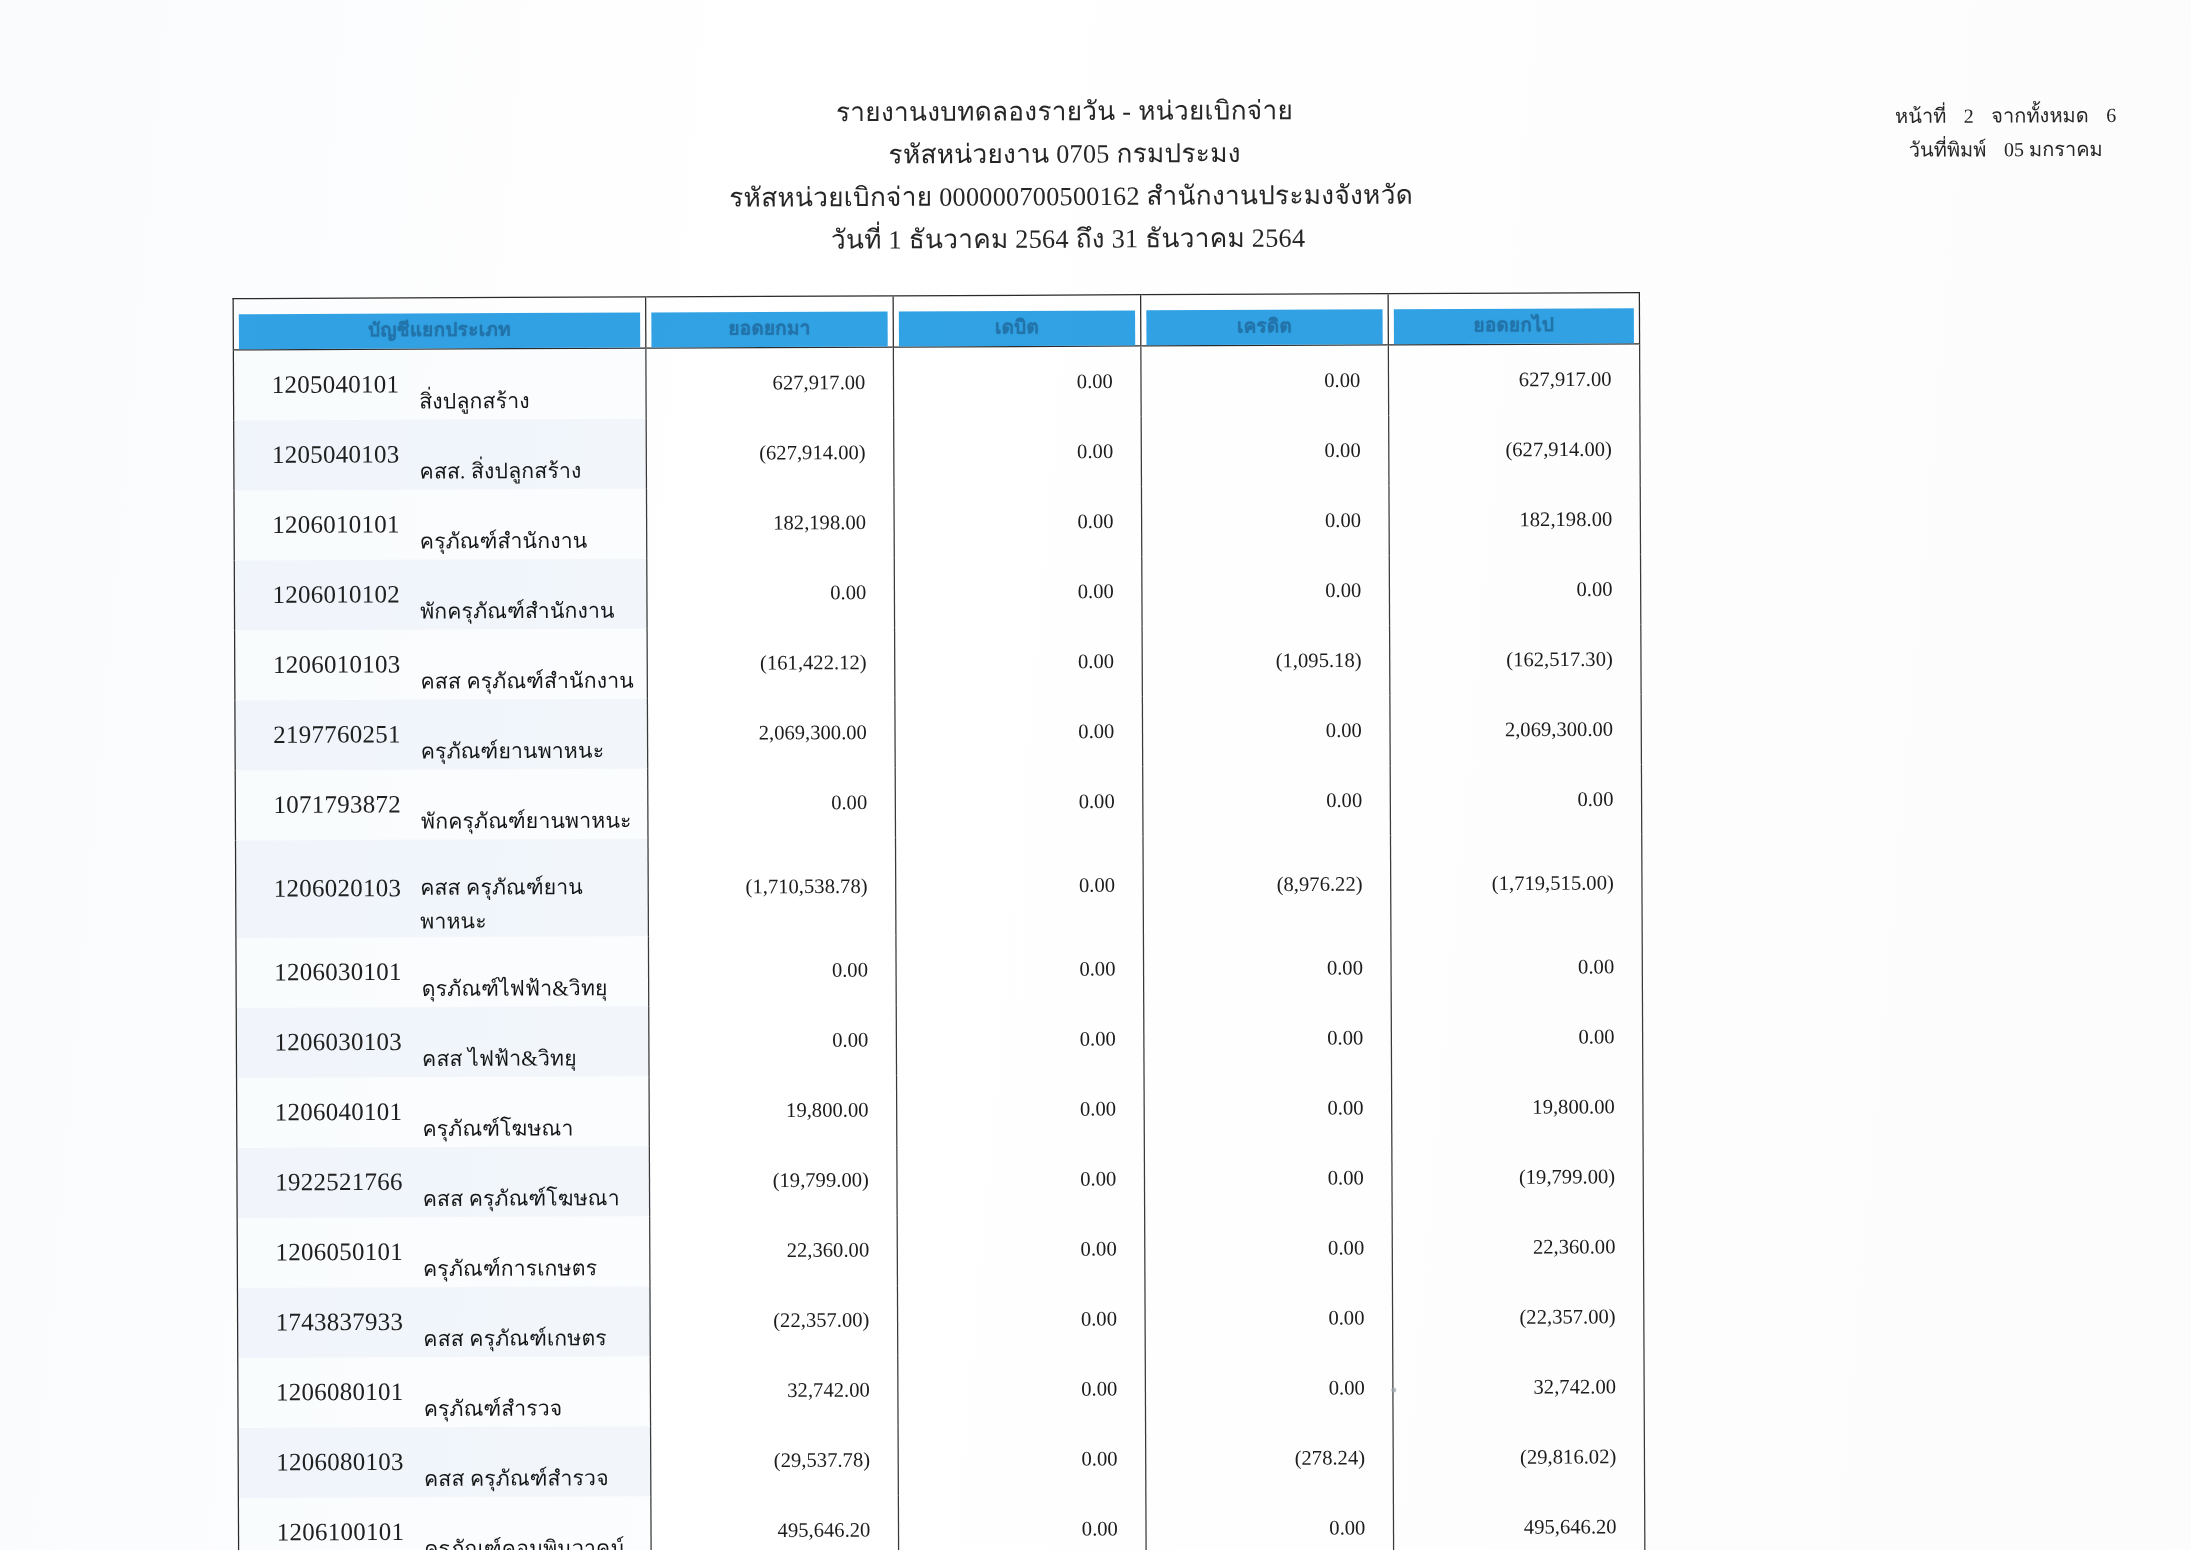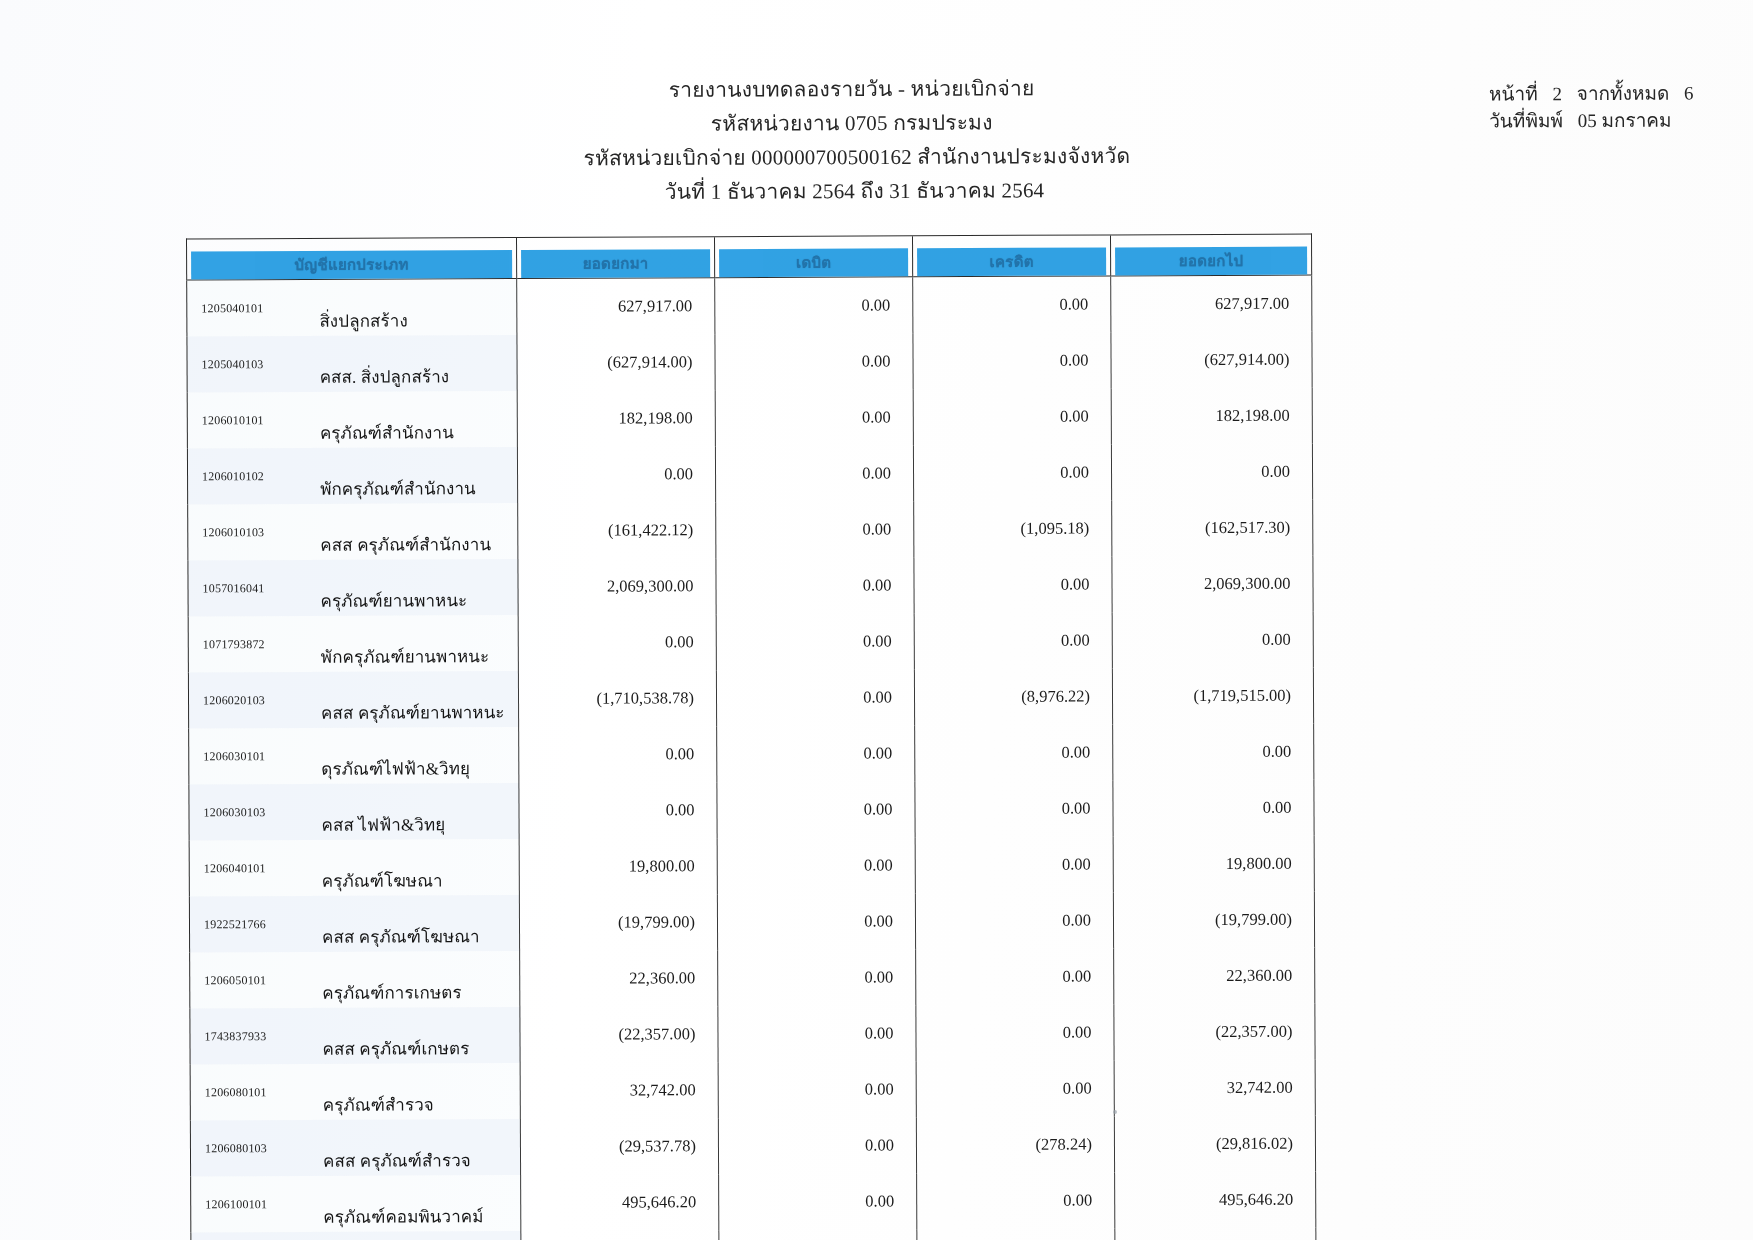--- a/index.html
+++ b/index.html
@@ -41,22 +41,22 @@
   }
   .report-header .hline.l1 { margin-left: -50px; }
   .report-header .hline.l2 { margin-left: -50px; }
   .report-header .hline.l3 { margin-left: -40px; }
   .report-header .hline.l4 { margin-left: -45px; }
 
   .meta-block {
     position: absolute;
     top: 80px;
     right: 60px;
-    text-align: left;
-    font-size: 19px;
+    text-align: center;
+    font-size: 16px;
     line-height: 27px;
     color: #262626;
     white-space: nowrap;
   }
   .meta-block .meta-row span + span { margin-left: 10px; }
 
   
   .table-wrap {
     position: absolute;
     top: 236px;
@@ -113,23 +113,24 @@
   td.acct { border-left: 1.6px solid #2b2b2b; padding: 0; }
   td.num  { text-align: right; padding-right: 22px; font-size: 16.5px; }
 
   .acct-inner {
     display: flex;
     align-items: center;
     padding-left: 14px;
   }
   .acct-code {
     width: 118px;
-    font-size: 12px;
+    font-size: 20px;
     letter-spacing: .2px;
     color: #202020;
+    margin-left: 16px;
   }
   .acct-name {
     font-size: 17px;
     color: #151515;
     letter-spacing: .1px;
     margin-top: 24px;
   }
 
   
   tbody tr:nth-child(even) td.acct { background: rgba(231,238,247,.55); }
@@ -259,21 +260,21 @@
             </div>
           </td>
           <td class="num">(161,422.12)</td>
           <td class="num">0.00</td>
           <td class="num">(1,095.18)</td>
           <td class="num">(162,517.30)</td>
         </tr>
         <tr>
           <td class="acct">
             <div class="acct-inner">
-              <span class="acct-code">1057016041</span>
+              <span class="acct-code">2197760251</span>
               <span class="acct-name">ครุภัณฑ์ยานพาหนะ</span>
             </div>
           </td>
           <td class="num">2,069,300.00</td>
           <td class="num">0.00</td>
           <td class="num">0.00</td>
           <td class="num">2,069,300.00</td>
         </tr>
         <tr>
           <td class="acct">

